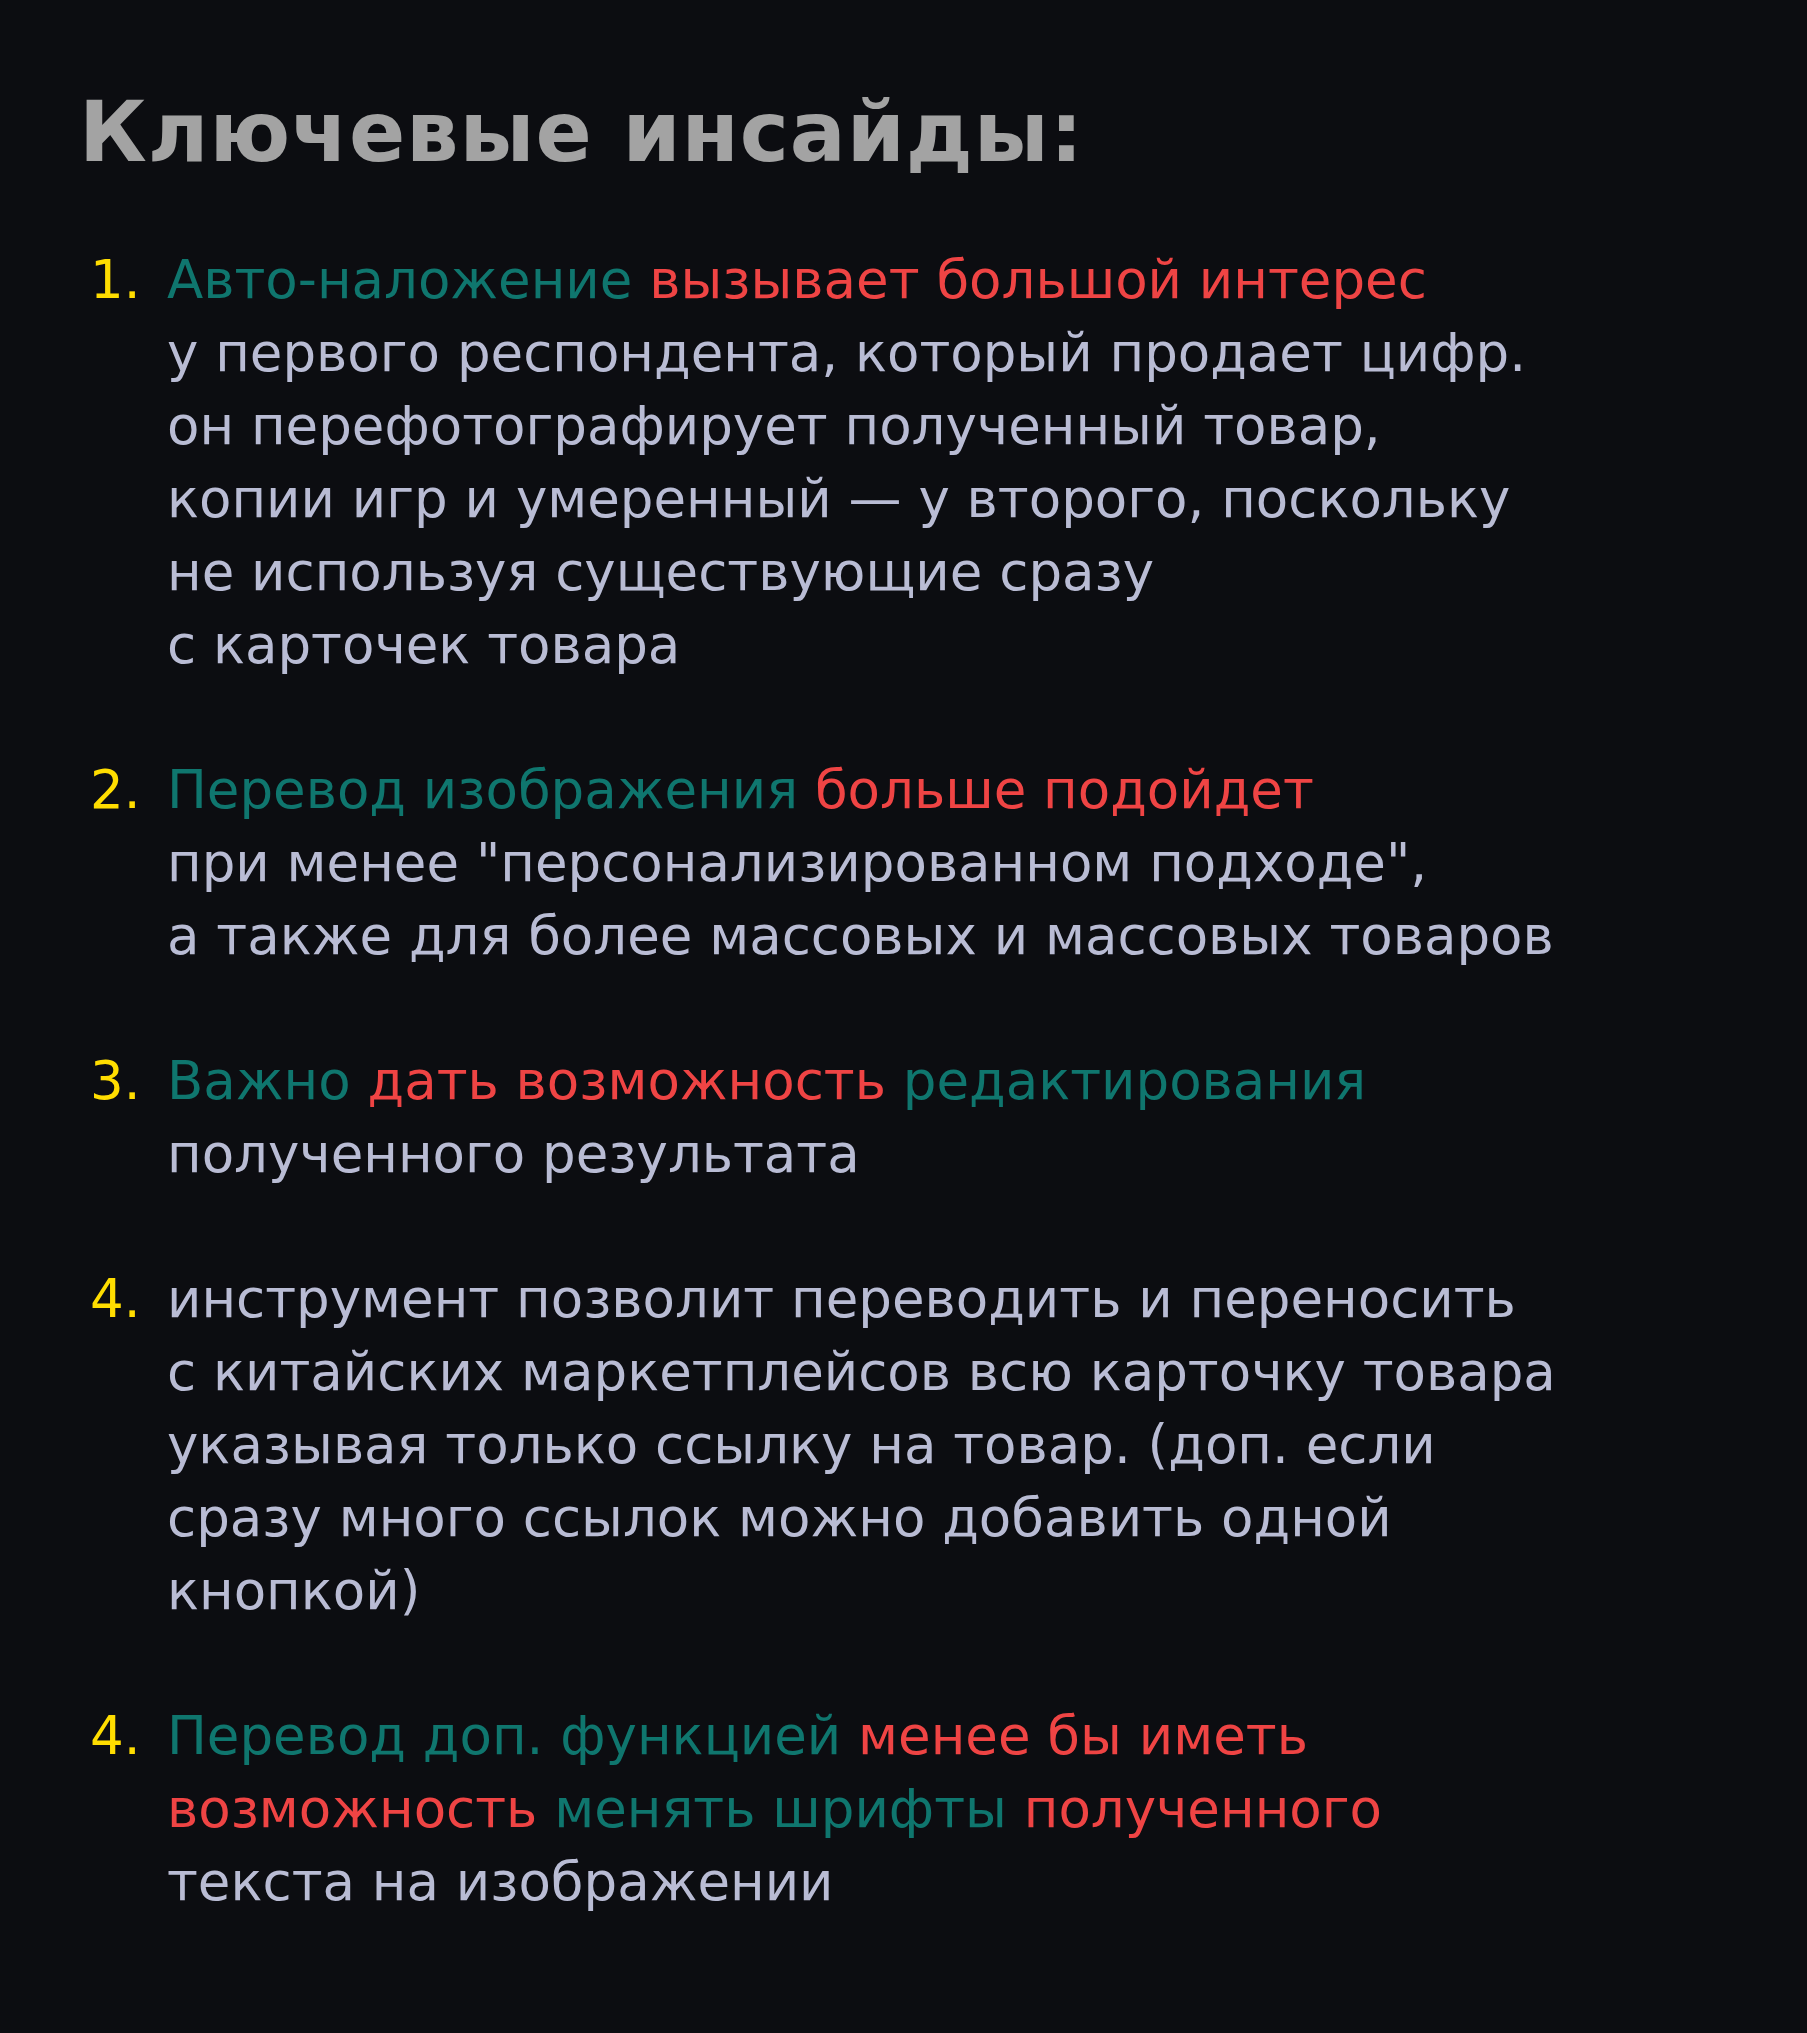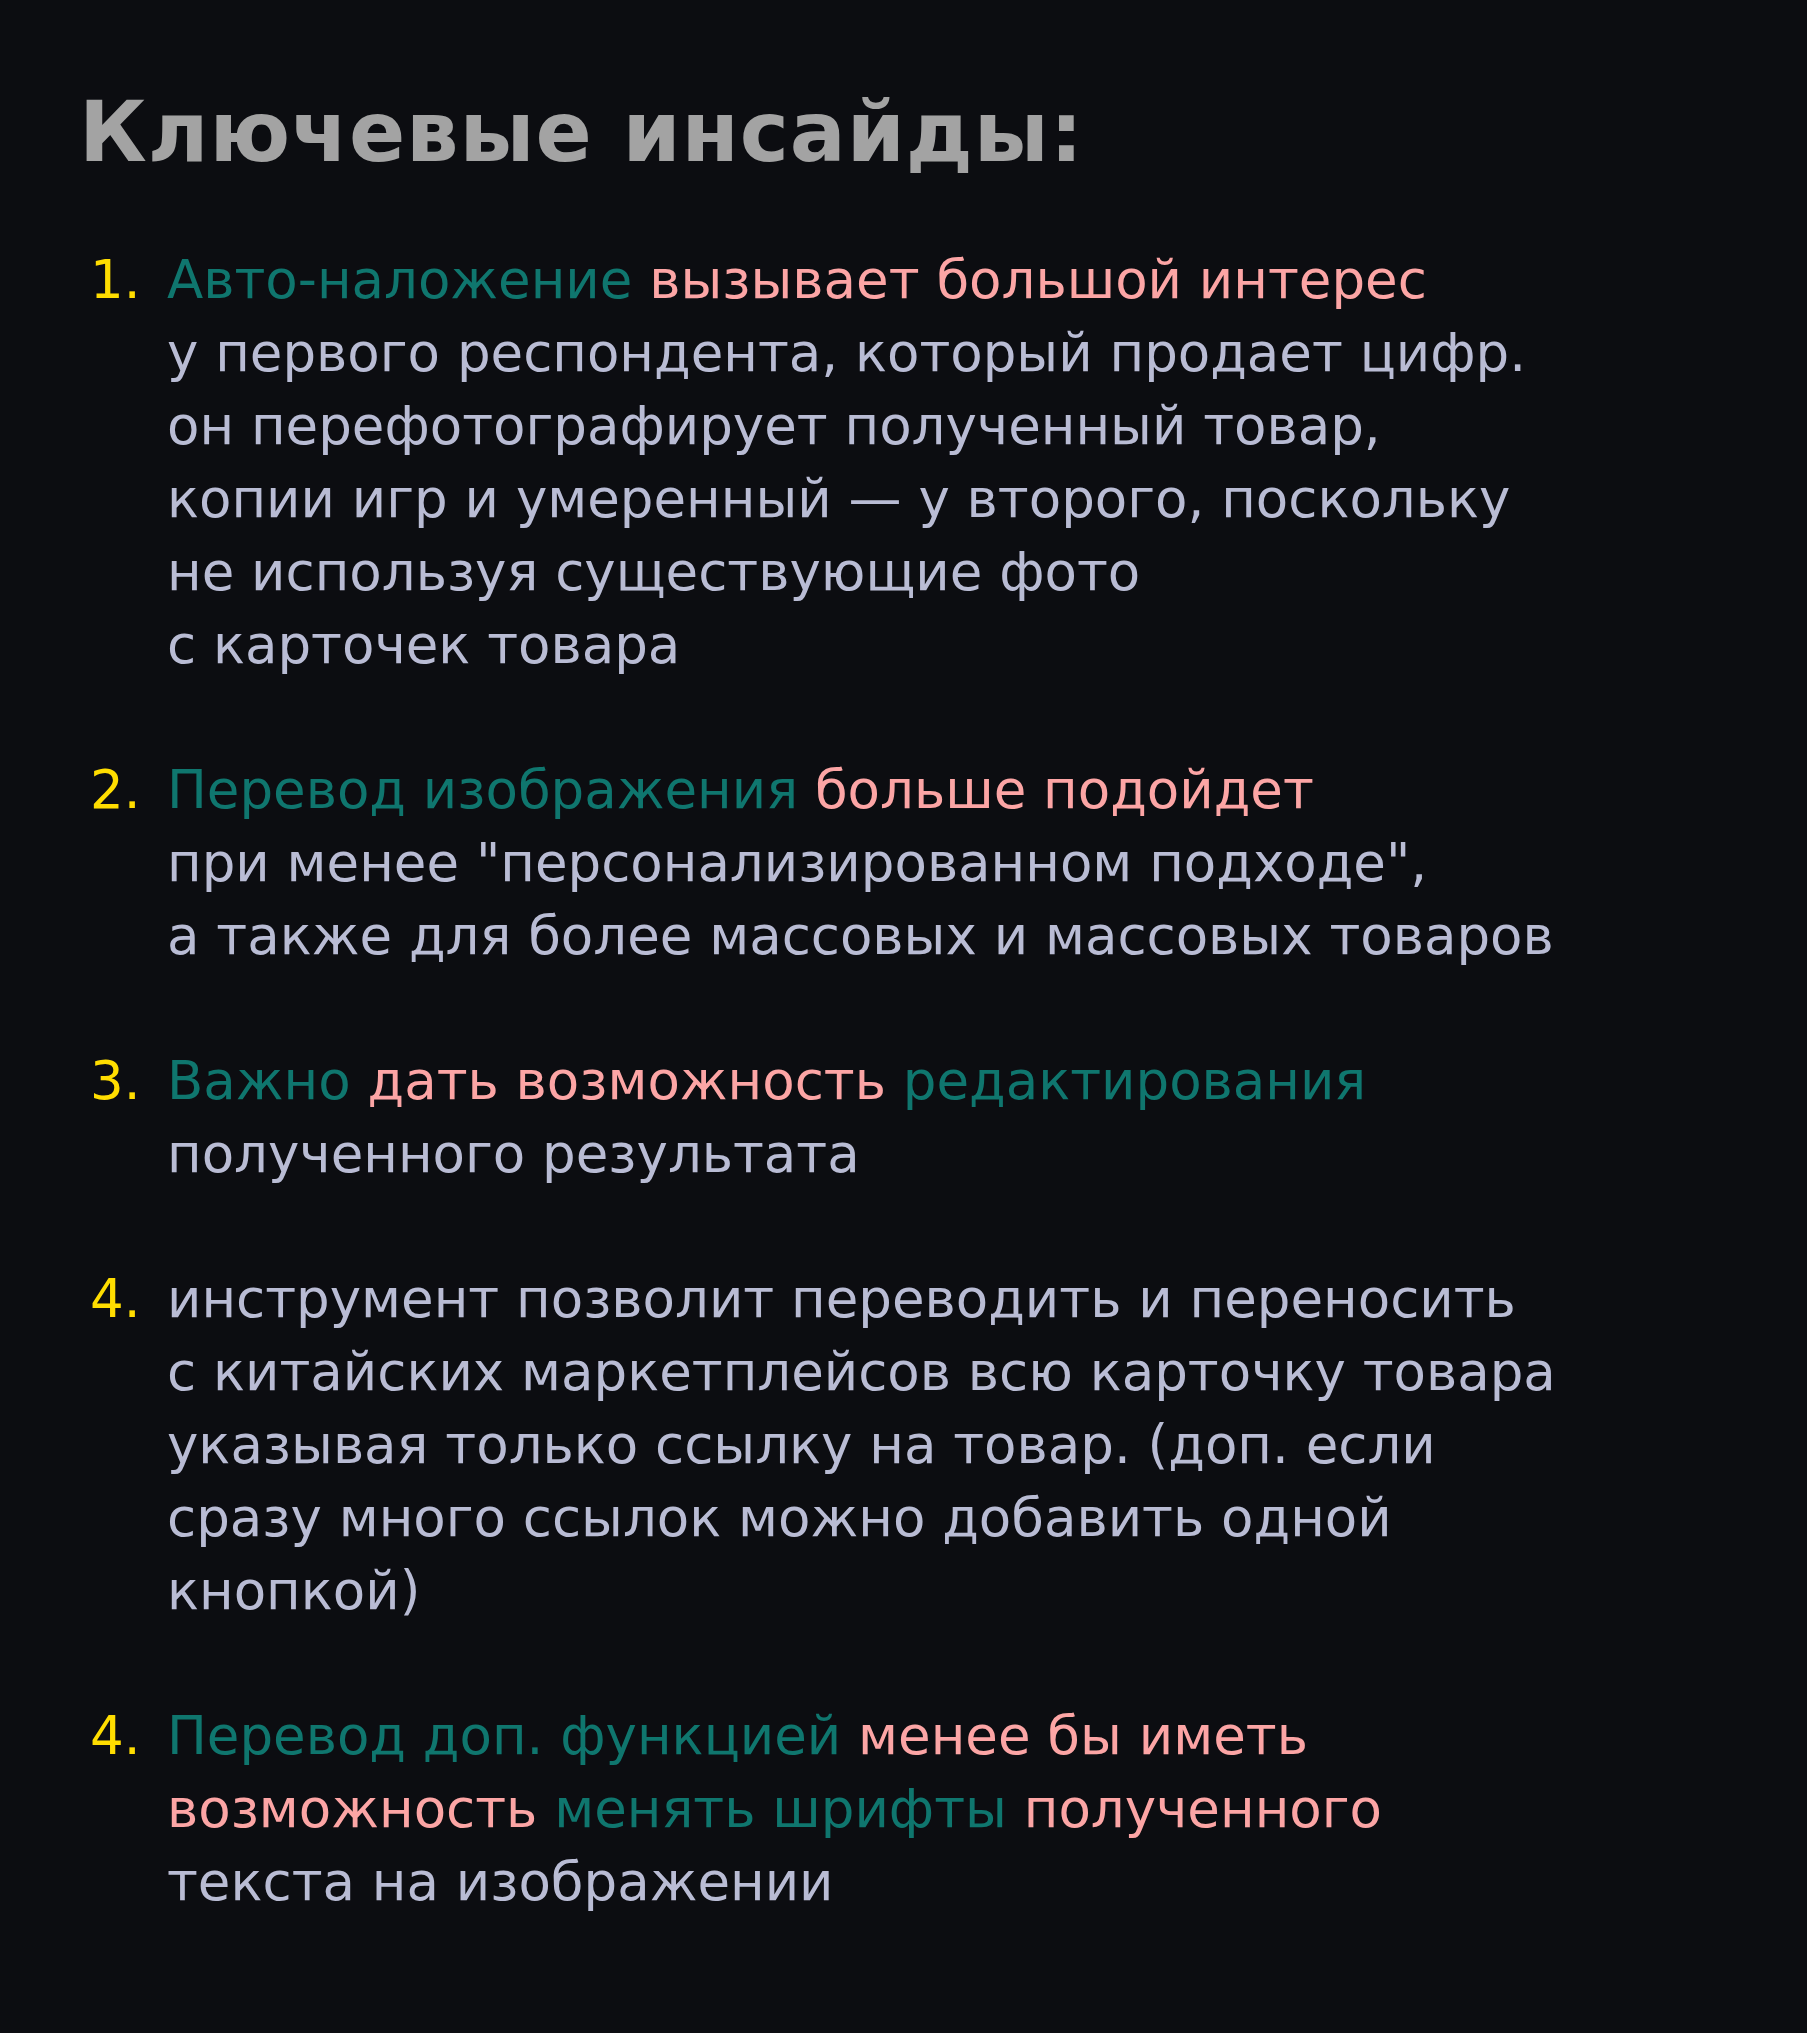--- a/index.html
+++ b/index.html
@@ -42,37 +42,37 @@
       color: #b9bcd4;
       margin-bottom: 72px;
     }
     .item .num {
       position: absolute;
       left: 0;
       top: 0;
       color: #ffdd00;
     }
     .hl { color: #0f766e; }
-    .plain { color: #fca5a5; }
+    .plain { color: #ef4444; }
     .line { display: block; white-space: nowrap; }
   </style>
 </head>
 <body>
 
 <h1 class="title">Ключевые инсайды:</h1>
 
 <ol class="insights">
 
   <li class="item">
     <span class="num">1.</span>
     <span class="line"><span class="hl">Авто-наложение</span><span class="plain"> вызывает большой интерес</span></span>
     <span class="line">у первого респондента, который продает цифр.</span>
     <span class="line">он перефотографирует полученный товар,</span>
     <span class="line">копии игр и умеренный — у второго, поскольку</span>
-    <span class="line">не используя существующие фото</span>
+    <span class="line">не используя существующие сразу</span>
     <span class="line">с карточек товара</span>
   </li>
 
   <li class="item">
     <span class="num">2.</span>
     <span class="line"><span class="hl">Перевод изображения</span><span class="plain"> больше подойдет</span></span>
     <span class="line">при менее "персонализированном подходе",</span>
     <span class="line">а также для более массовых и массовых товаров</span>
   </li>
 

